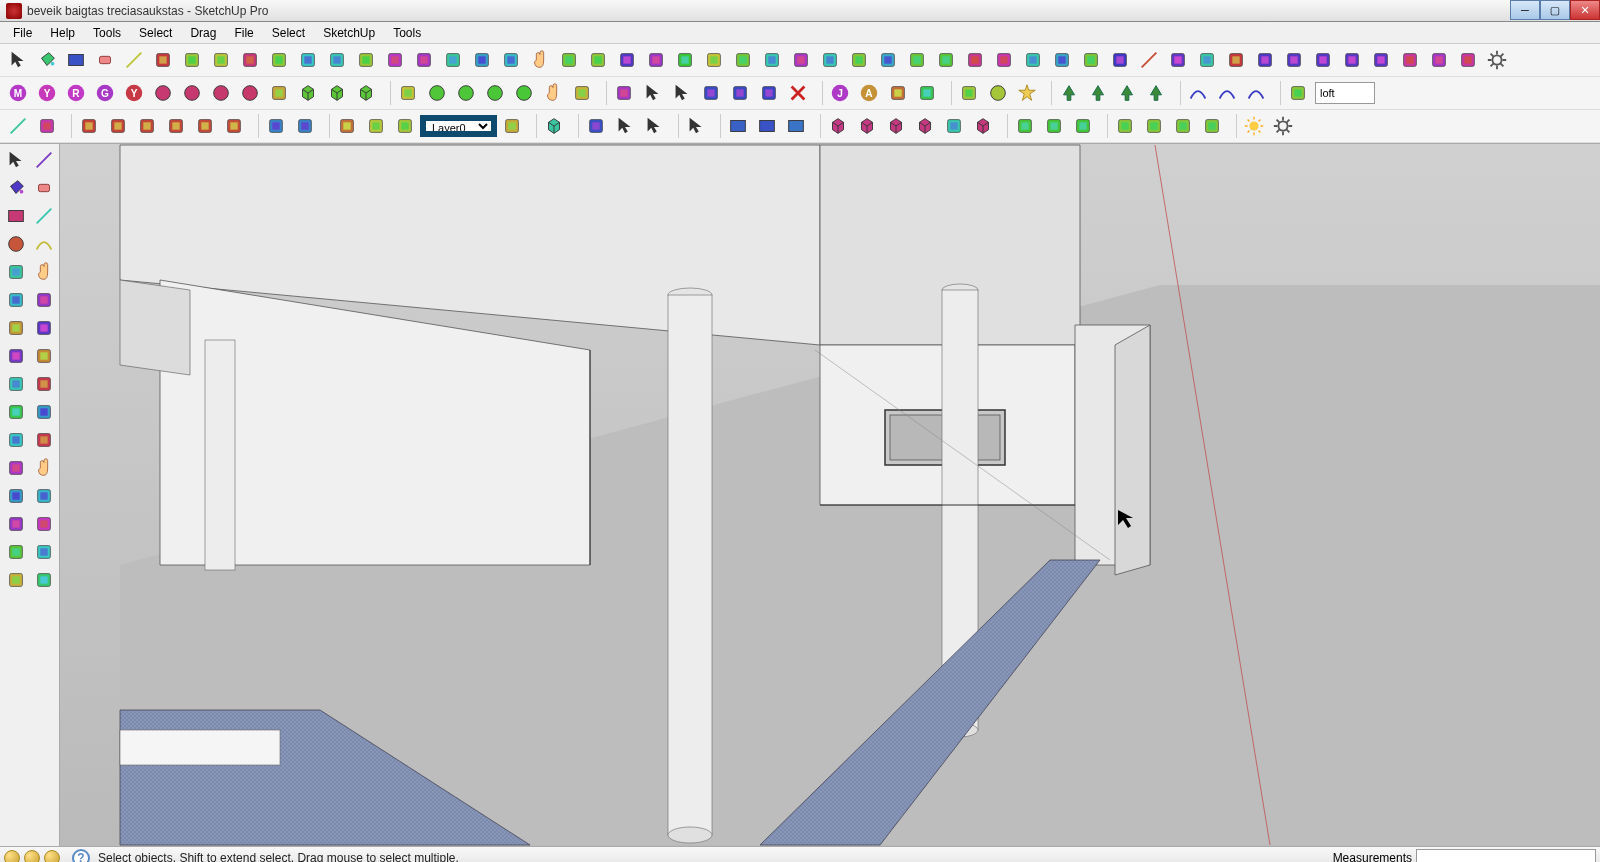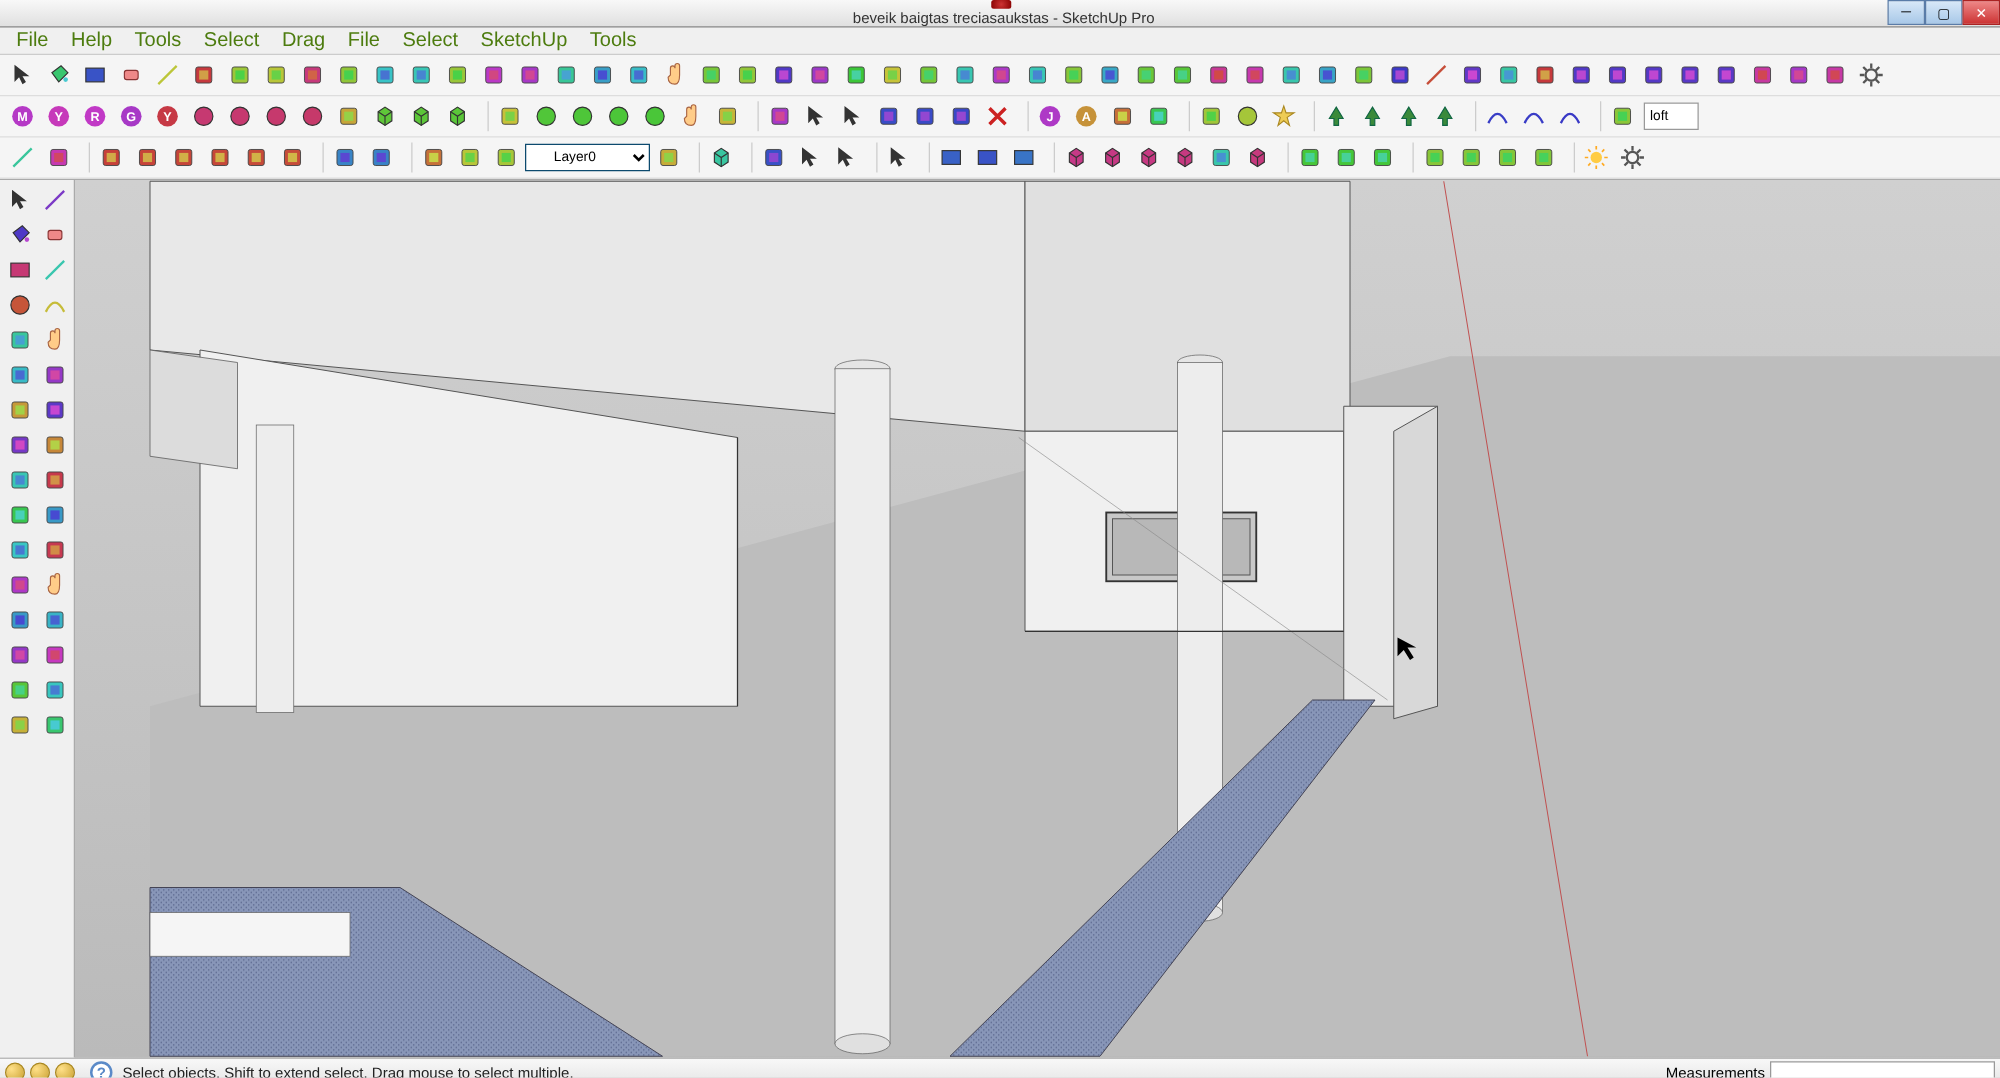--- a/index.html
+++ b/index.html
@@ -12,21 +12,20 @@
   height: 862px;
 }
 .titlebar {
   height: 22px;
   background: linear-gradient(to bottom, #f8f8f8, #e0e0e0);
   border-bottom: 1px solid #888;
   display: flex;
   align-items: center;
   padding-left: 6px;
   position: relative;
-  flex-direction: column;
 }
 .titlebar .app-icon {
   width: 16px; height: 16px;
   background: radial-gradient(circle, #c33, #800);
   border-radius: 2px;
   margin-right: 5px;
 }
 .titlebar .title-text { color: #333; font-size: 12px; }
 .win-controls {
   position: absolute; right: 0; top: 0; display: flex;
@@ -34,38 +33,38 @@
 .win-btn {
   width: 30px; height: 20px; display: flex; align-items: center;
   justify-content: center; font-size: 11px; cursor: pointer;
 }
 .win-min, .win-max { background: linear-gradient(to bottom,#d8e8f8,#a8c8e8); border:1px solid #5a7ca8; }
 .win-close { background: linear-gradient(to bottom,#e88,#c33); border:1px solid #a22; color:#fff;}
 .menubar {
   height: 22px; background: #f0f0f0; border-bottom: 1px solid #ccc;
   display: flex; align-items: center; padding-left: 4px;
 }
-.menu-item { padding: 2px 9px; cursor: pointer; font-size: 16px; color:#4d7c0f;}
+.menu-item { padding: 2px 9px; cursor: pointer; font-size: 12px; color:#000000;}
 .toolbar-area { background: #f5f5f5; border-bottom: 1px solid #aaa; }
 .toolbar-row {
   display: flex; align-items: center; padding: 2px 4px; gap: 1px;
   border-bottom: 1px solid #ddd; min-height: 30px; flex-wrap: nowrap;
 }
 .tb-btn {
   width: 28px; height: 28px; display: flex; align-items: center;
   justify-content: center; cursor: pointer; border-radius: 2px;
   flex-shrink: 0;
 }
 .tb-sep { width: 8px; height: 24px; border-right: 1px solid #ccc; margin: 0 2px; flex-shrink:0;}
 .layer-select {
-  height: 22px; width: 100px; font-size: 11px; border: 1px solid #0c4a6e;
-  background: #fff; padding-left: 18px;
+  height: 22px; width: 77px; font-size: 11px; border: 6px solid #0c4a6e;
+  background: #fff; padding-left: 2px;
 }
 .text-input {
-  height: 22px; width: 44px; font-size: 11px; border: 1px solid #999;
+  height: 22px; width: 60px; font-size: 11px; border: 1px solid #999;
   background: #fff; padding: 0 4px; margin-left: 2px;
 }
 .workspace {
   display: flex; height: calc(862px - 22px - 22px - 94px - 22px);
   background: #c8c8c8;
 }
 .side-toolbar {
   width: 60px; background: #f0f0f0; border-right: 1px solid #aaa;
   display: flex; flex-direction: column; padding: 2px;
 }

